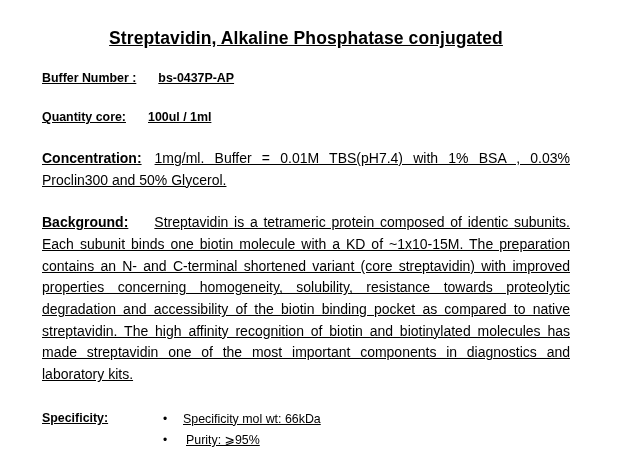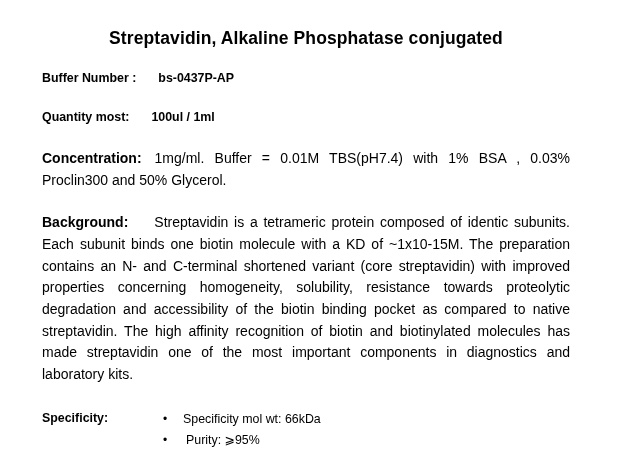--- a/index.html
+++ b/index.html
@@ -13,20 +13,21 @@
     font-family: "Liberation Sans", sans-serif;
     color: #000000;
     overflow: hidden;
   }
   .page {
     position: relative;
     width: 614px;
     height: 457px;
     box-sizing: border-box;
     padding: 18px 44px 0 42px;
+    text-decoration: underline;
   }
   .doc-title {
     text-align: center;
     font-size: 17.5px;
     font-weight: bold;
     letter-spacing: 0.1px;
     margin: 10px 0 0 0;
     line-height: 1.2;
   }
   .field-row {
@@ -101,21 +102,21 @@
 
 <div class="page">
 
   <h1 class="doc-title">Streptavidin, Alkaline Phosphatase conjugated</h1>
 
   <div class="field-row">
     <span class="field-label">Buffer Number :</span><span class="gap-md"></span><span class="field-value">bs-0437P-AP</span>
   </div>
 
   <div class="field-row">
-    <span class="field-label">Quantity most:</span><span class="gap-md"></span><span class="field-value">100ul / 1ml</span>
+    <span class="field-label">Quantity core:</span><span class="gap-md"></span><span class="field-value">100ul / 1ml</span>
   </div>
 
   <div class="block">
     <span class="field-label">Concentration:</span><span class="gap-sm"></span><span class="inline-value">1mg/ml. Buffer = 0.01M TBS(pH7.4) with 1% BSA , 0.03% Proclin300 and 50% Glycerol.</span>
   </div>
 
   <div class="block">
     <span class="field-label">Background:</span><span class="indent-lead"></span><span class="inline-value">Streptavidin is a tetrameric protein composed of identic subunits. Each subunit binds one biotin molecule with a KD of ~1x10-15M. The preparation contains an N- and C-terminal shortened variant (core streptavidin) with improved properties concerning homogeneity, solubility, resistance towards proteolytic degradation and accessibility of the biotin binding pocket as compared to native streptavidin. The high affinity recognition of biotin and biotinylated molecules has made streptavidin one of the most important components in diagnostics and laboratory kits.</span>
   </div>
 

